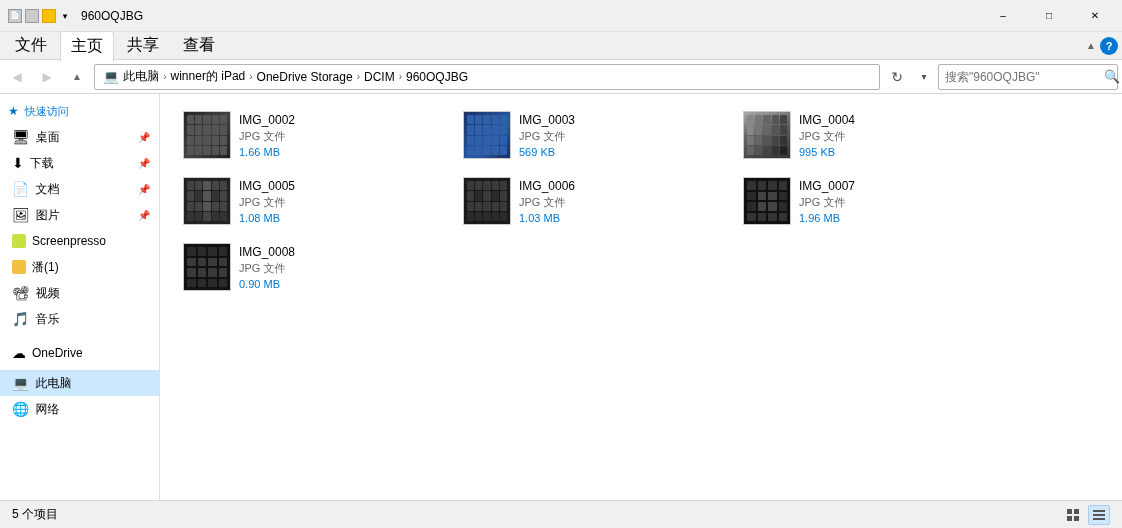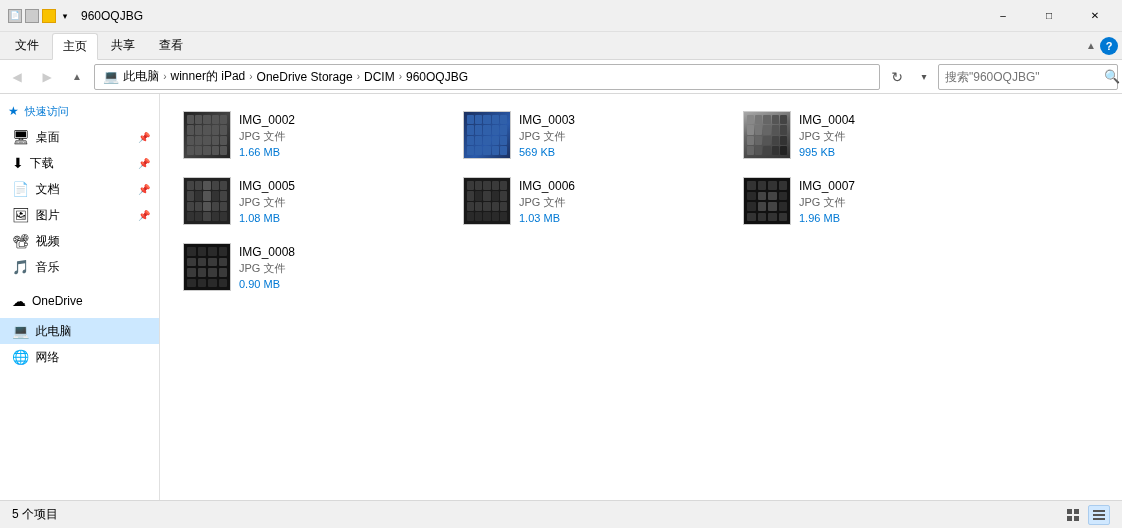--- a/index.html
+++ b/index.html
@@ -50,21 +50,21 @@
       height: 28px;
       background: #f0f0f0;
       display: flex;
       align-items: center;
       padding: 0 4px;
       border-bottom: 1px solid #d8d8d8;
       gap: 2px;
     }
     .ribbon-tab {
       padding: 4px 10px;
-      font-size: 12px;
+      font-size: 16px;
       cursor: pointer;
       border: 1px solid transparent;
       color: #000;
     }
     .ribbon-tab.active {
       background: white;
       border-color: #d8d8d8 #d8d8d8 white;
       border-radius: 3px 3px 0 0;
       margin-bottom: -1px;
     }
@@ -353,20 +353,28 @@
       <span style="font-size:14px;">📄</span>
       <span>文档</span>
       <span class="pin-icon">📌</span>
     </div>
     <div class="sidebar-item">
       <span style="font-size:14px;">🖼</span>
       <span>图片</span>
       <span class="pin-icon">📌</span>
     </div>
     <div class="sidebar-item">
+      <span style="width:14px;height:14px;background:#c8e040;border-radius:2px;display:inline-block;"></span>
+      <span>Screenpresso</span>
+    </div>
+    <div class="sidebar-item">
+      <span style="width:14px;height:14px;background:#f0c040;border-radius:2px;display:inline-block;"></span>
+      <span>潘(1)</span>
+    </div>
+    <div class="sidebar-item">
       <span style="font-size:14px;">📽</span>
       <span>视频</span>
     </div>
     <div class="sidebar-item">
       <span style="font-size:14px;">🎵</span>
       <span>音乐</span>
     </div>
     <div style="height:8px;"></div>
     <div class="sidebar-item">
       <span style="font-size:14px;">☁</span>

